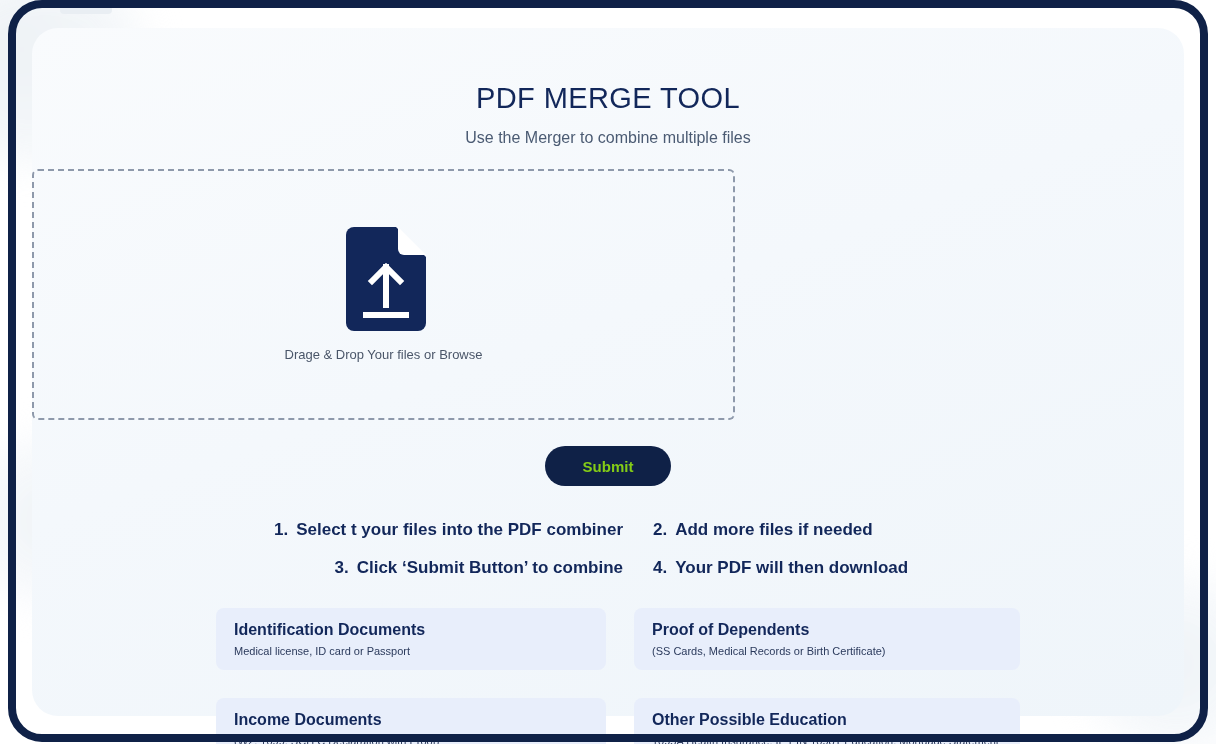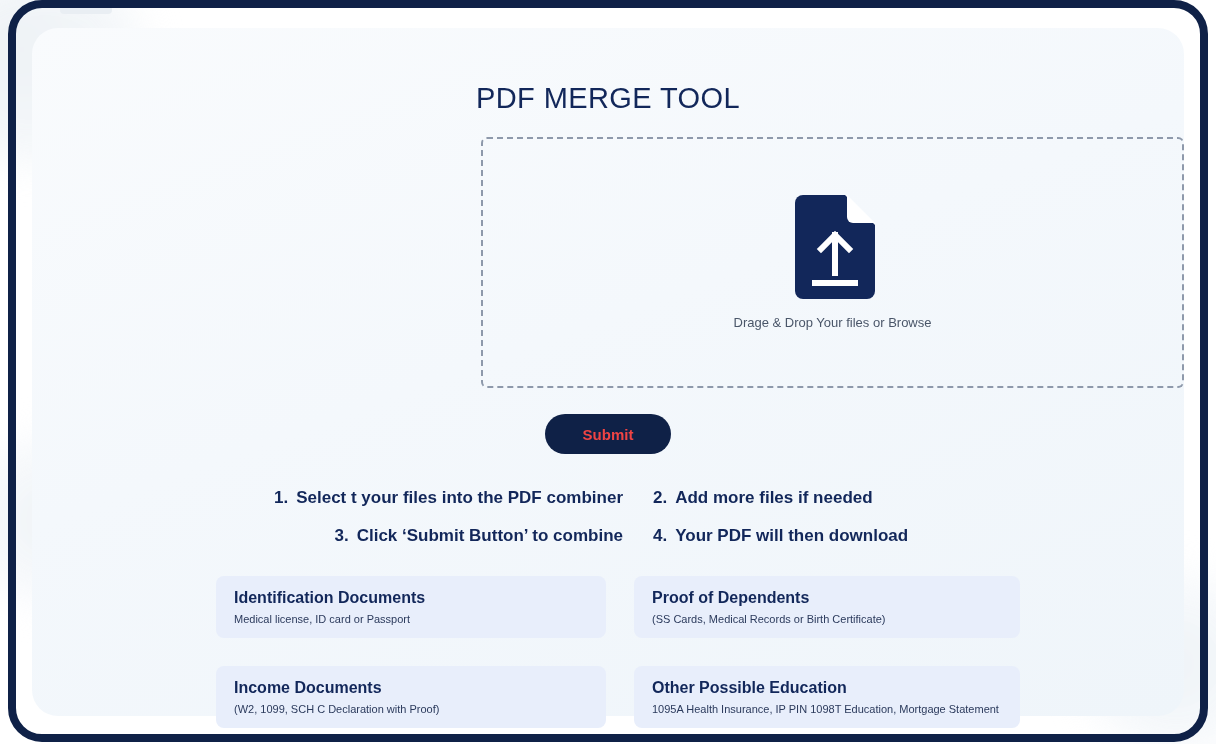--- a/index.html
+++ b/index.html
@@ -98,21 +98,21 @@
     text-align: center;
     font-size: 16px;
     color: #4b5b73;
     margin: 14px 0 0 0;
     font-weight: 400;
   }
 
   
   .dropzone-wrap {
     display: flex;
-    justify-content: flex-end;
+    justify-content: flex-start;
     margin-top: 22px;
   }
   .dropzone {
     width: 703px;
     height: 251px;
     border: 2px dashed #8e99ab;
     border-radius: 6px;
     box-sizing: border-box;
     display: flex;
     flex-direction: column;
@@ -136,21 +136,21 @@
     display: flex;
     justify-content: center;
     margin-top: 26px;
   }
   .submit-btn {
     width: 126px;
     height: 40px;
     border: none;
     border-radius: 20px;
     background: #0f2147;
-    color: #ef4444;
+    color: #84cc16;
     font-size: 15px;
     font-weight: bold;
     font-family: "Liberation Sans", sans-serif;
     cursor: pointer;
   }
 
   
   .steps {
     margin-top: 34px;
     display: grid;
@@ -206,20 +206,21 @@
 <div class="page">
   <div class="blob blob-1"></div>
   <div class="blob blob-2"></div>
   <div class="blob blob-3"></div>
   <div class="corner-square"></div>
 
   <div class="card">
     <div class="content">
 
       <h1 class="title">PDF MERGE TOOL</h1>
+      <p class="subtitle">Use the Merger to combine multiple files</p>
 
       <div class="dropzone-wrap">
         <div class="dropzone">
           <span class="file-icon">
             <svg class="file-icon" viewBox="0 0 84 104" xmlns="http://www.w3.org/2000/svg">
               <path d="M4 8 A8 8 0 0 1 12 0 L54 0 L84 30 L84 96 A8 8 0 0 1 76 104 L12 104 A8 8 0 0 1 4 96 Z" fill="#12275a"></path>
               <path d="M56 0 L84 28 L62 28 A6 6 0 0 1 56 22 Z" fill="#ffffff"></path>
               <g stroke="#ffffff" stroke-width="6" fill="none" stroke-linecap="square">
                 <line x1="44" y1="78" x2="44" y2="40"></line>
                 <polyline points="30,54 44,40 58,54"></polyline>

